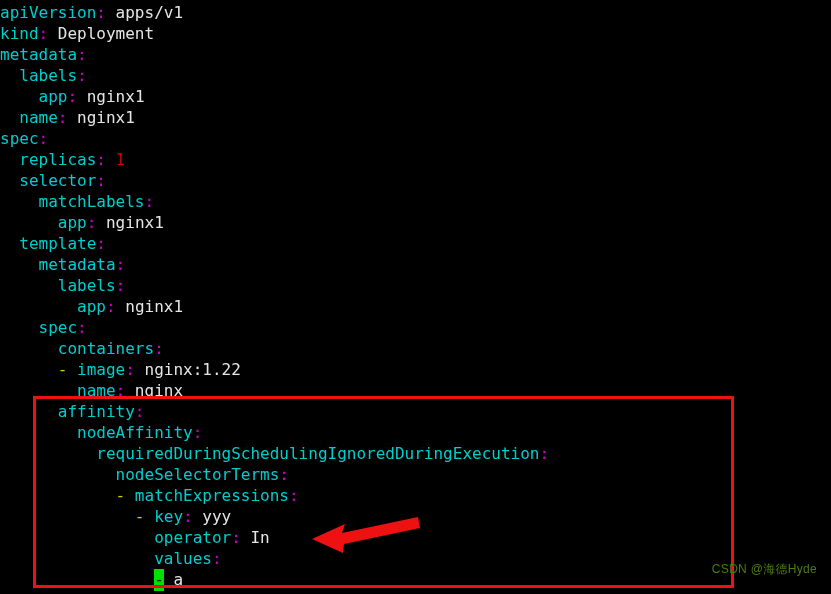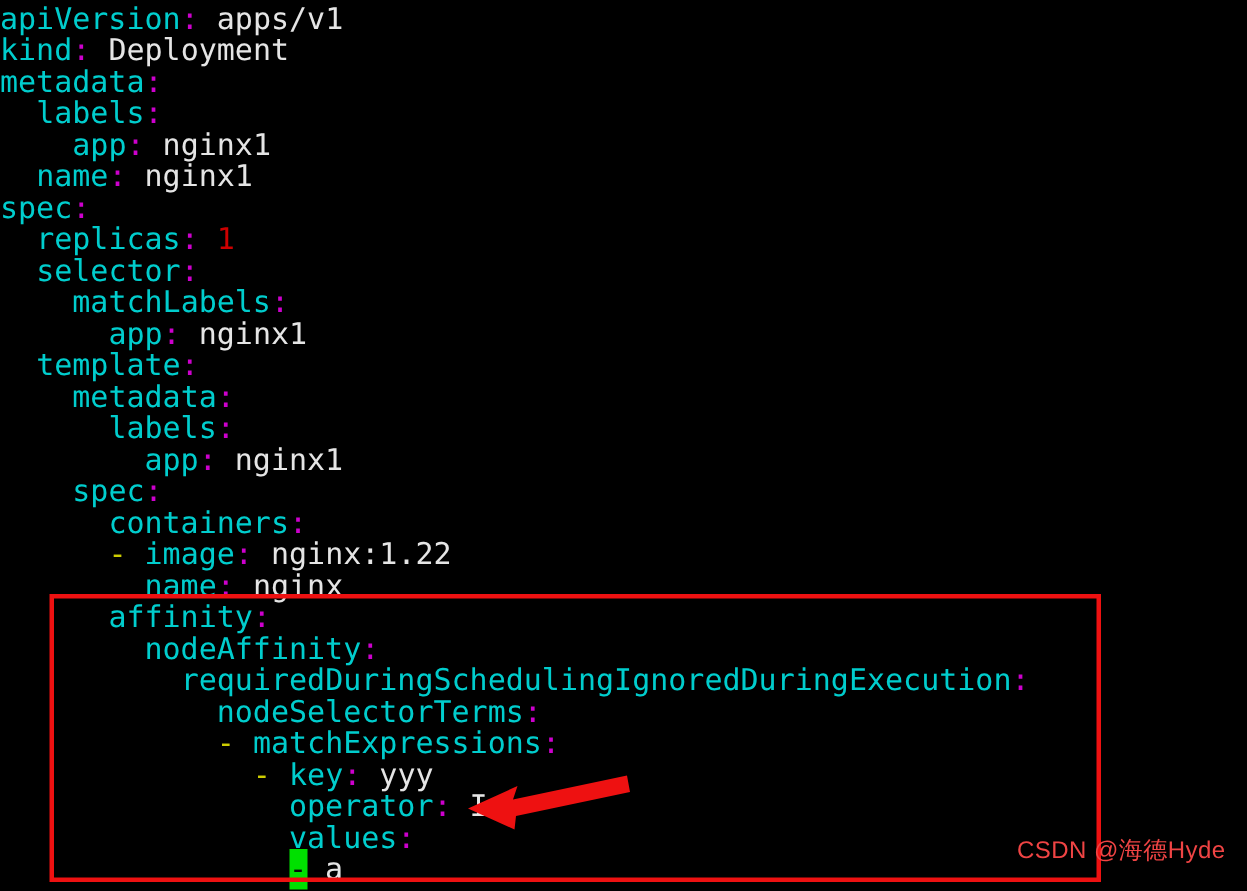--- a/index.html
+++ b/index.html
@@ -17,21 +17,21 @@
   }
 
   
   #code {
     position: absolute;
     left: 0;
     top: 0;
     width: 831px;
     padding: 2px 0 0 0;
     box-sizing: border-box;
-    font-size: 20px;
+    font-size: 16px;
     line-height: 21px;
     white-space: pre;
     letter-spacing: 0px;
   }
   .line {
     height: 21px;
     white-space: pre;
   }
   .k     { color: #00cdcd; }           
   .c     { color: #cd00cd; }           
@@ -64,23 +64,23 @@
     width: 115px;
     height: 46px;
     pointer-events: none;
   }
 
   
   #watermark {
     position: absolute;
     right: 14px;
     bottom: 16px;
-    color: #ef4444;
+    color: #4d7c0f;
     font-family: "Liberation Sans", sans-serif;
-    font-size: 16px;
+    font-size: 12px;
     letter-spacing: 0.3px;
     white-space: nowrap;
   }
 </style>
 </head>
 <body>
 
 <div id="screen">
 
   <div id="code"><div class="line"><span class="k">apiVersion</span><span class="c">:</span><span class="v"> apps/v1</span></div><div class="line"><span class="k">kind</span><span class="c">:</span><span class="v"> Deployment</span></div><div class="line"><span class="k">metadata</span><span class="c">:</span></div><div class="line"><span>  </span><span class="k">labels</span><span class="c">:</span></div><div class="line"><span>    </span><span class="k">app</span><span class="c">:</span><span class="v"> nginx1</span></div><div class="line"><span>  </span><span class="k">name</span><span class="c">:</span><span class="v"> nginx1</span></div><div class="line"><span class="k">spec</span><span class="c">:</span></div><div class="line"><span>  </span><span class="k">replicas</span><span class="c">:</span><span class="num"> 1</span></div><div class="line"><span>  </span><span class="k">selector</span><span class="c">:</span></div><div class="line"><span>    </span><span class="k">matchLabels</span><span class="c">:</span></div><div class="line"><span>      </span><span class="k">app</span><span class="c">:</span><span class="v"> nginx1</span></div><div class="line"><span>  </span><span class="k">template</span><span class="c">:</span></div><div class="line"><span>    </span><span class="k">metadata</span><span class="c">:</span></div><div class="line"><span>      </span><span class="k">labels</span><span class="c">:</span></div><div class="line"><span>        </span><span class="k">app</span><span class="c">:</span><span class="v"> nginx1</span></div><div class="line"><span>    </span><span class="k">spec</span><span class="c">:</span></div><div class="line"><span>      </span><span class="k">containers</span><span class="c">:</span></div><div class="line"><span>      </span><span class="dash">- </span><span class="k">image</span><span class="c">:</span><span class="v"> nginx:1.22</span></div><div class="line"><span>        </span><span class="k">name</span><span class="c">:</span><span class="v"> nginx</span></div><div class="line"><span>      </span><span class="k">affinity</span><span class="c">:</span></div><div class="line"><span>        </span><span class="k">nodeAffinity</span><span class="c">:</span></div><div class="line"><span>          </span><span class="k">requiredDuringSchedulingIgnoredDuringExecution</span><span class="c">:</span></div><div class="line"><span>            </span><span class="k">nodeSelectorTerms</span><span class="c">:</span></div><div class="line"><span>            </span><span class="dash">- </span><span class="k">matchExpressions</span><span class="c">:</span></div><div class="line"><span>              </span><span class="dash">- </span><span class="k">key</span><span class="c">:</span><span class="v"> yyy</span></div><div class="line"><span>                </span><span class="k">operator</span><span class="c">:</span><span class="v"> In</span></div><div class="line"><span>                </span><span class="k">values</span><span class="c">:</span></div><div class="line"><span>                </span><span class="cursor">-</span><span class="v"> a</span></div></div>

